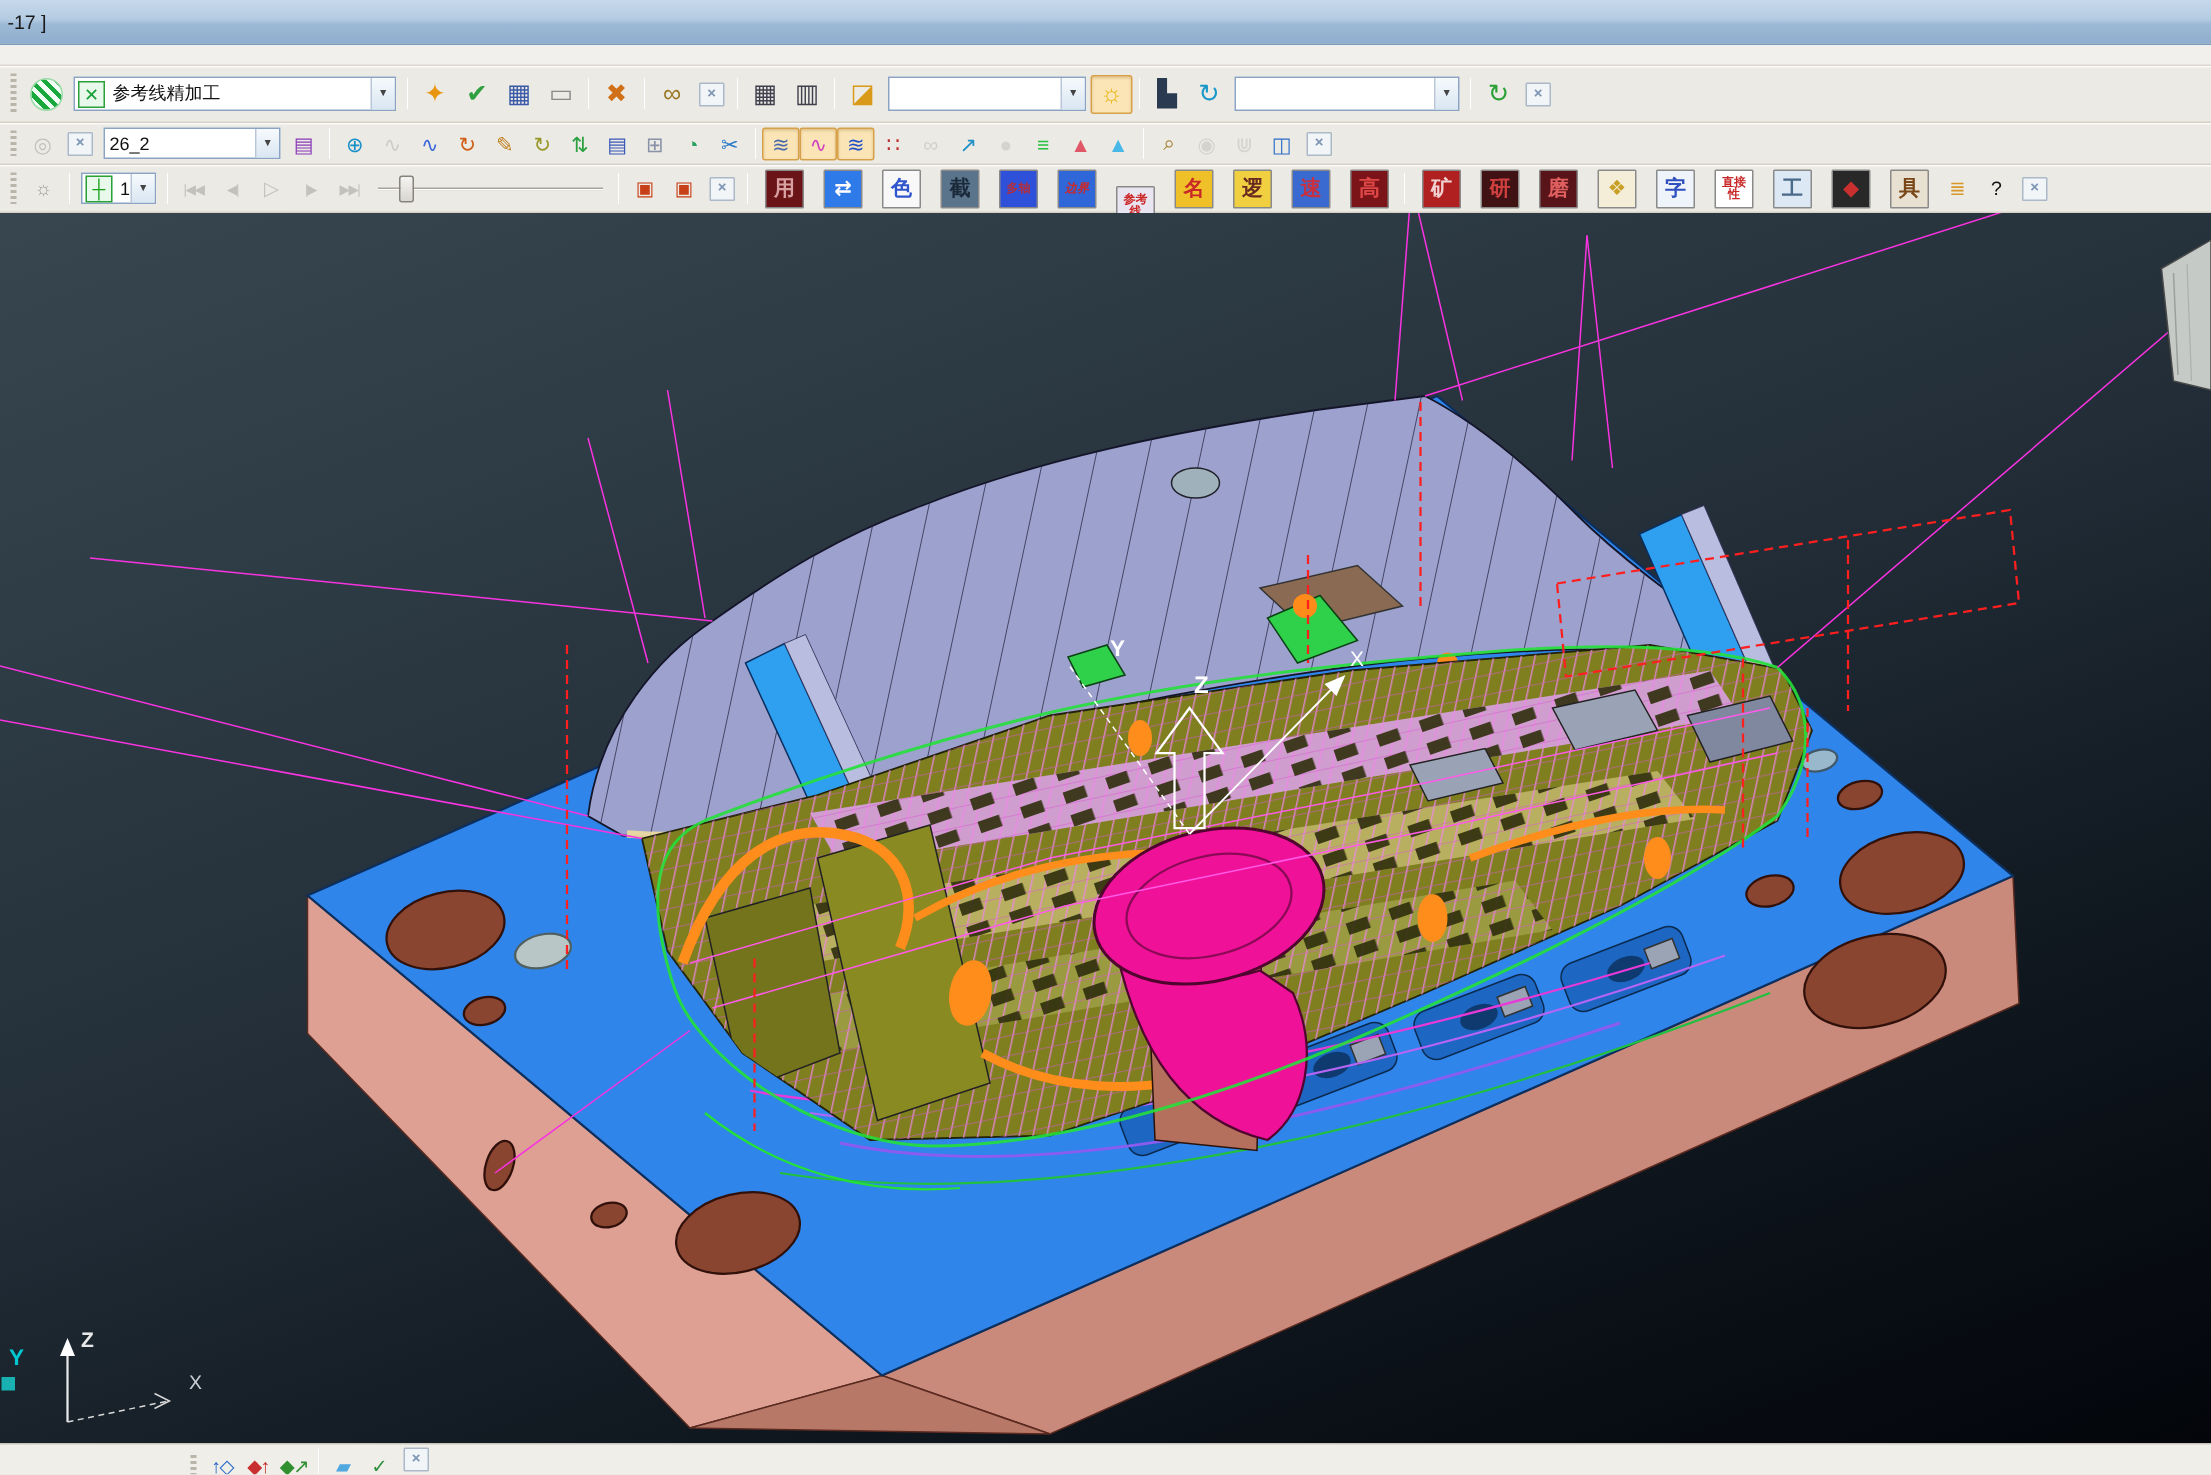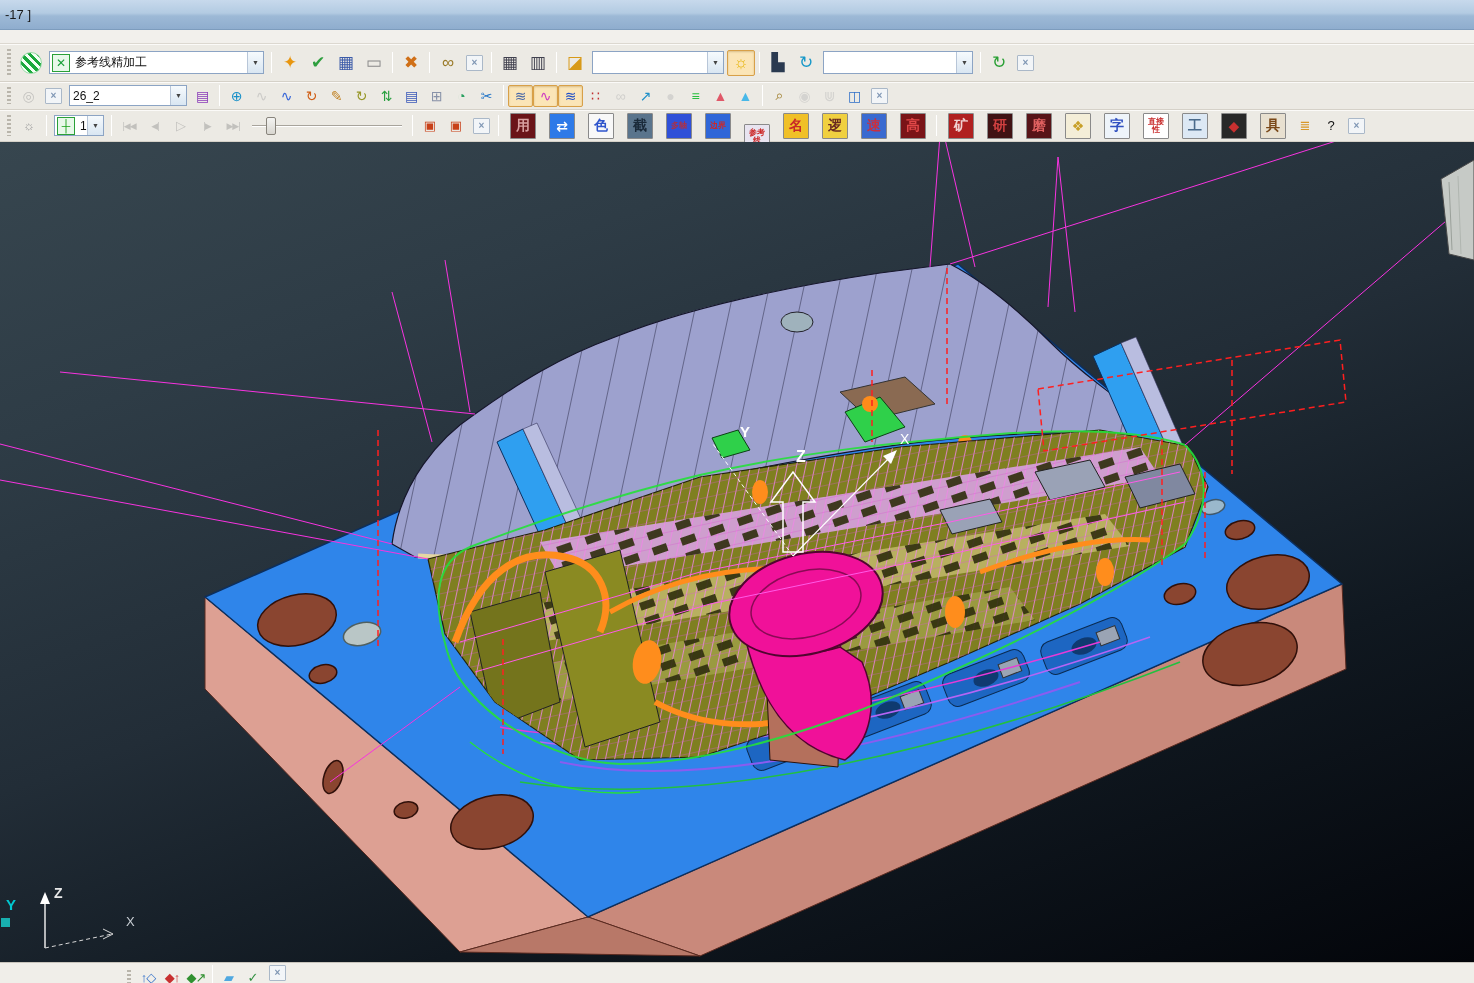--- a/index.html
+++ b/index.html
@@ -179,21 +179,21 @@
     <div class="sep"></div>
     <button class="tbtn" style="color: rgb(200, 64, 24);">▣</button>
     <button class="tbtn" style="color: rgb(200, 64, 24);">▣</button>
     <button class="xbtn">×</button>
     <div class="sep"></div>
     <button class="macro" style="background: rgb(106, 20, 24); color: rgb(216, 160, 160);">用</button>
     <button class="macro" style="background: rgb(46, 122, 232); color: rgb(255, 255, 255);">⇄</button>
     <button class="macro" style="background: rgb(248, 248, 248); color: rgb(47, 85, 204);">色</button>
     <button class="macro" style="background: rgb(90, 116, 140); color: rgb(26, 42, 58);">截</button>
     <button class="macro multi" style="background: rgb(47, 80, 216); color: rgb(176, 48, 64);">多轴</button>
-    <button class="macro multi" style="background: rgb(47, 102, 216); color: rgb(204, 40, 40);">边界</button>
+    <button class="macro multi" style="background: rgb(47, 102, 216); color: rgb(204, 40, 40); font-style: italic;">边界</button>
     <button class="macro multi" style="background: rgb(232, 228, 240); color: rgb(204, 40, 40); margin-top: 22px;">参考线</button>
     <button class="macro" style="background: rgb(240, 192, 40); color: rgb(200, 40, 40);">名</button>
     <button class="macro" style="background: rgb(240, 208, 64); color: rgb(106, 42, 32);">逻</button>
     <button class="macro" style="background: rgb(58, 106, 208); color: rgb(200, 48, 64);">速</button>
     <button class="macro" style="background: rgb(122, 20, 24); color: rgb(224, 72, 72);">高</button>
     <div class="sep"></div>
     <button class="macro" style="background: rgb(176, 32, 32); color: rgb(240, 208, 208);">矿</button>
     <button class="macro" style="background: rgb(64, 18, 20); color: rgb(208, 64, 64);">研</button>
     <button class="macro" style="background: rgb(88, 20, 24); color: rgb(224, 96, 96);">磨</button>
     <button class="macro" style="background: rgb(244, 238, 216); color: rgb(200, 160, 40);">❖</button>

